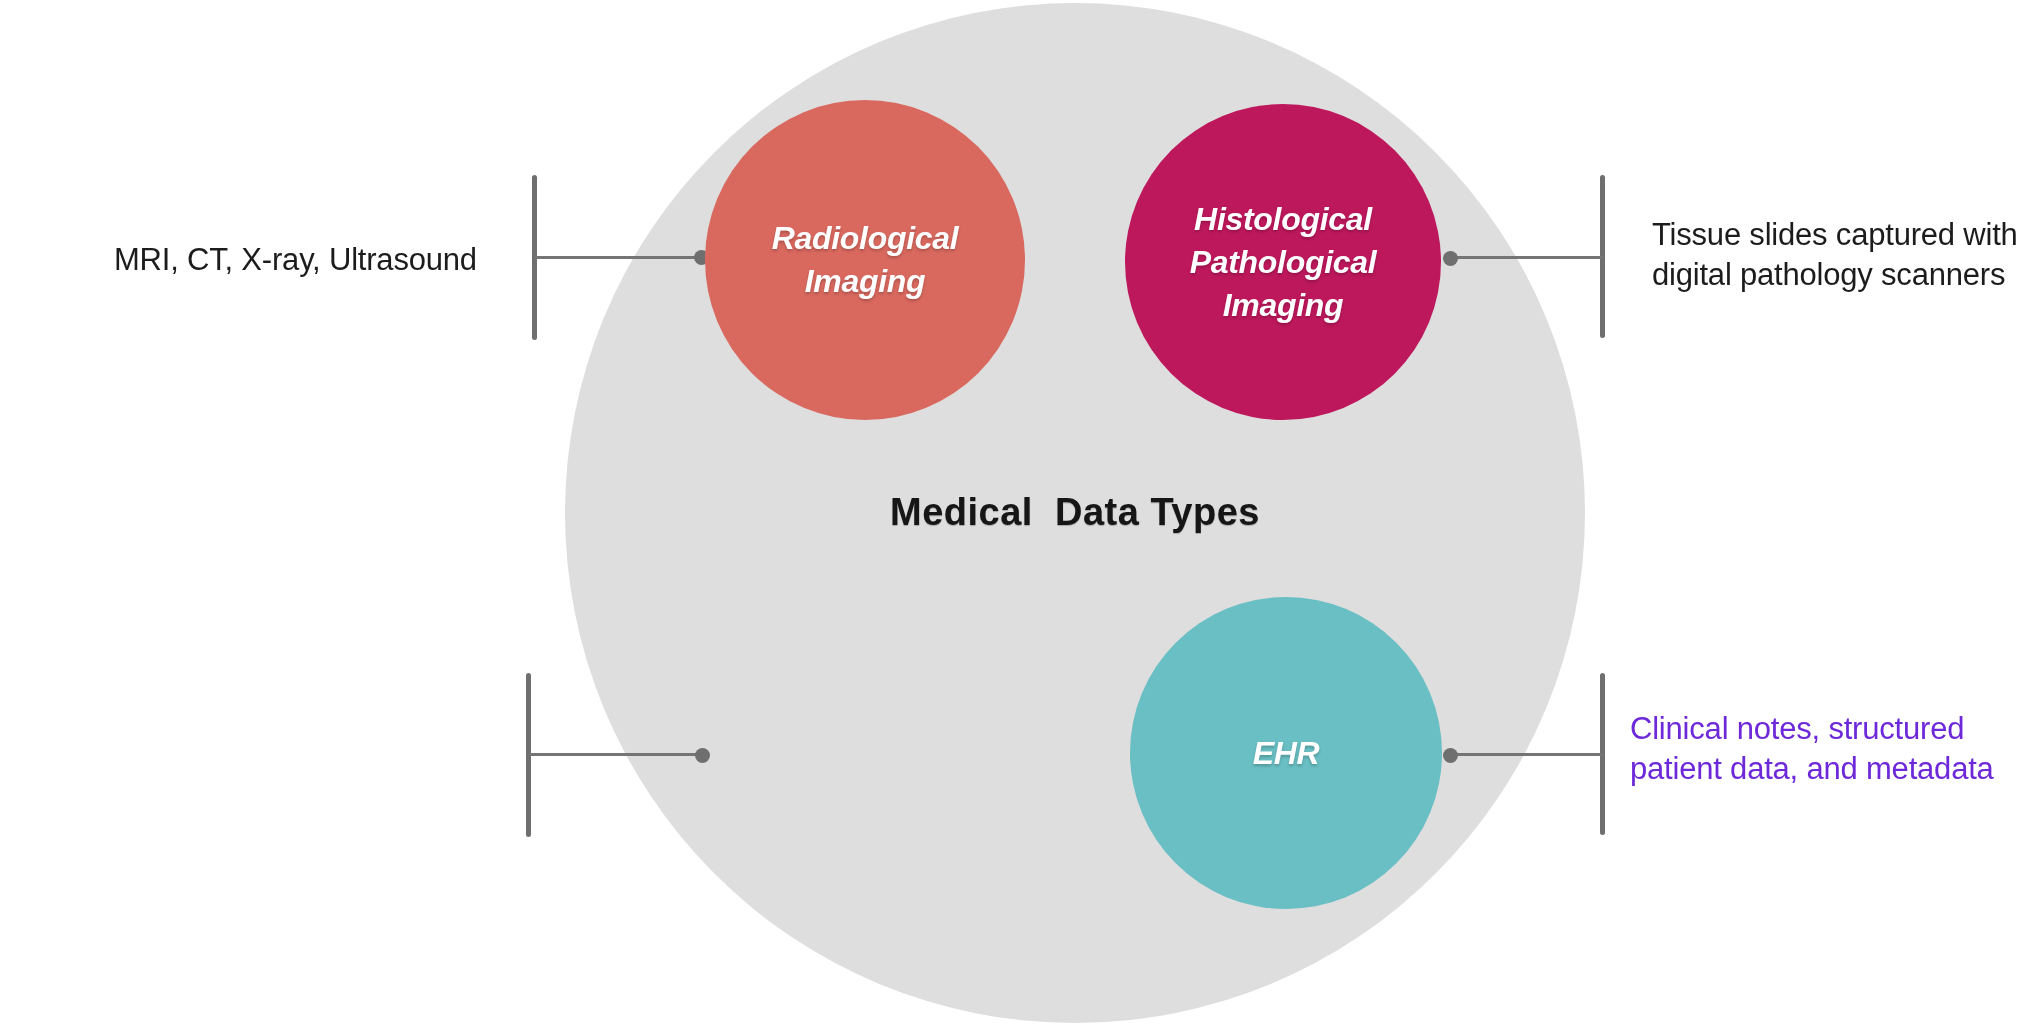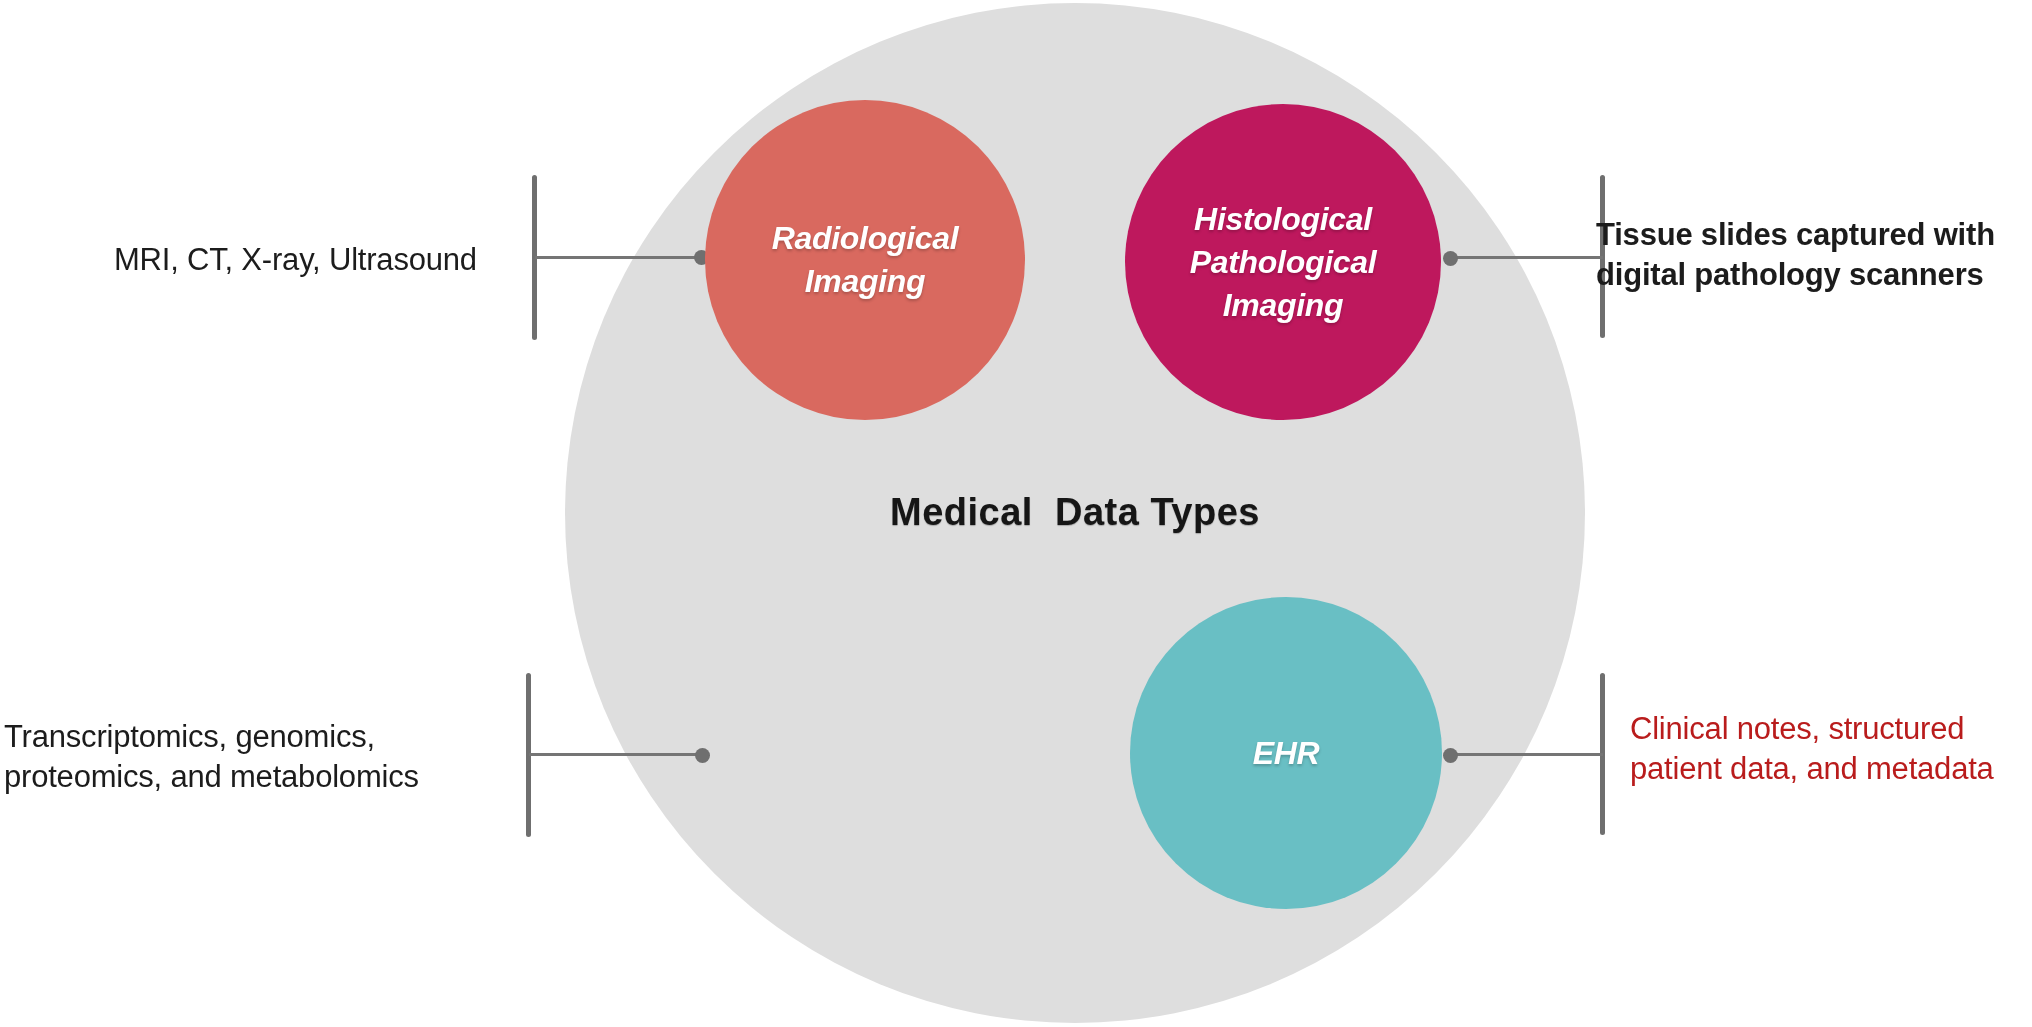--- a/index.html
+++ b/index.html
@@ -91,21 +91,21 @@
 
   .annotation {
     position: absolute;
     font-size: 31px;
     line-height: 40px;
     color: #1c1c1c;
     white-space: pre-line;
     letter-spacing: -0.2px;
   }
   .ann-tl { left: 114px;  top: 240px; }
-  .ann-tr { left: 1596px; top: 215px; font-weight: bold; }
+  .ann-tr { left: 1652px; top: 215px; }
   .ann-bl { left: 4px;    top: 717px; }
   .ann-br { left: 1630px; top: 709px; }
 </style>
 </head>
 <body>
 
 <div class="canvas">
 
   <div class="outer-circle" style="background-color: rgb(222, 222, 222);"></div>
 
@@ -141,19 +141,17 @@
 
   <div class="node node-ehr" style="background-color: rgb(105, 191, 196);">
     <span class="node-label">EHR</span>
   </div>
 
   <div class="annotation ann-tl" style="color: rgb(28, 28, 28);">MRI, CT, X-ray, Ultrasound</div>
 
   <div class="annotation ann-tr" style="color: rgb(28, 28, 28);">Tissue slides captured with
 digital pathology scanners</div>
 
-  <div class="annotation ann-bl" style="color: rgb(28, 28, 28);">Transcriptomics, genomics,
-proteomics, and metabolomics</div>
 
-  <div class="annotation ann-br" style="color: #b91c1c;">Clinical notes, structured
+  <div class="annotation ann-br" style="color: #6d28d9;">Clinical notes, structured
 patient data, and metadata</div>
 
 </div>
 
 </body></html>

